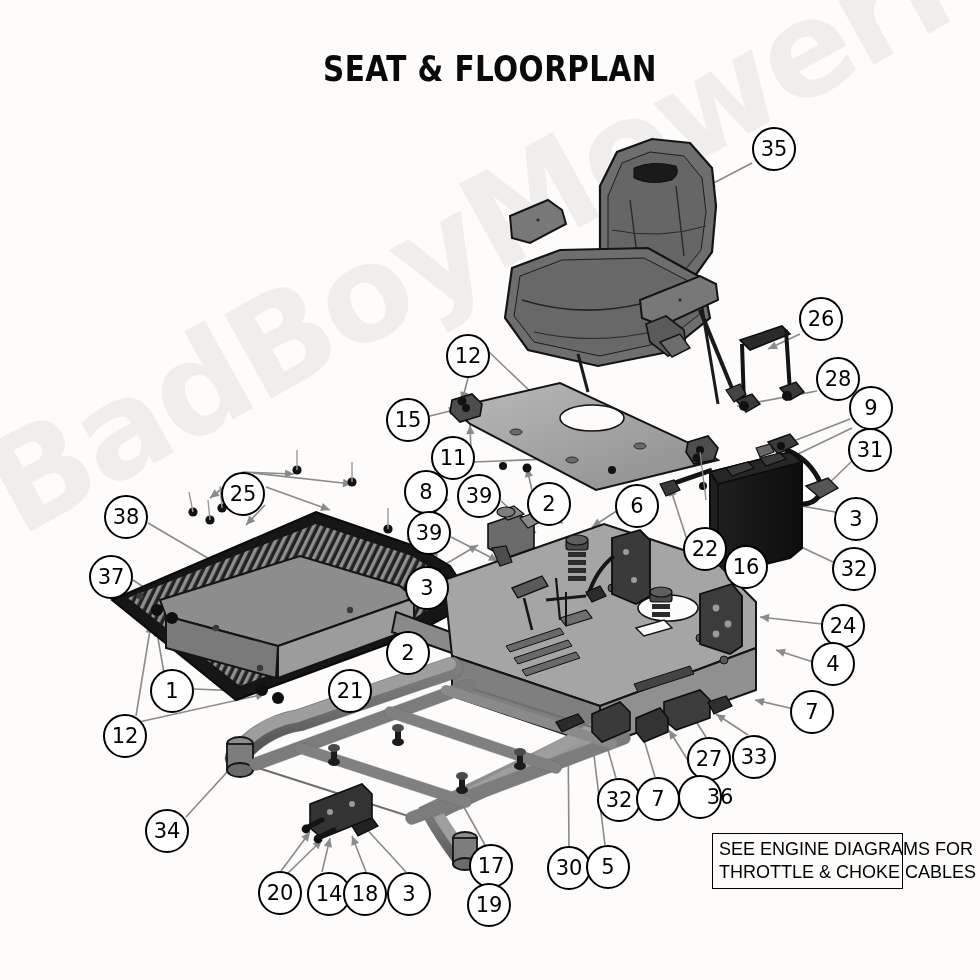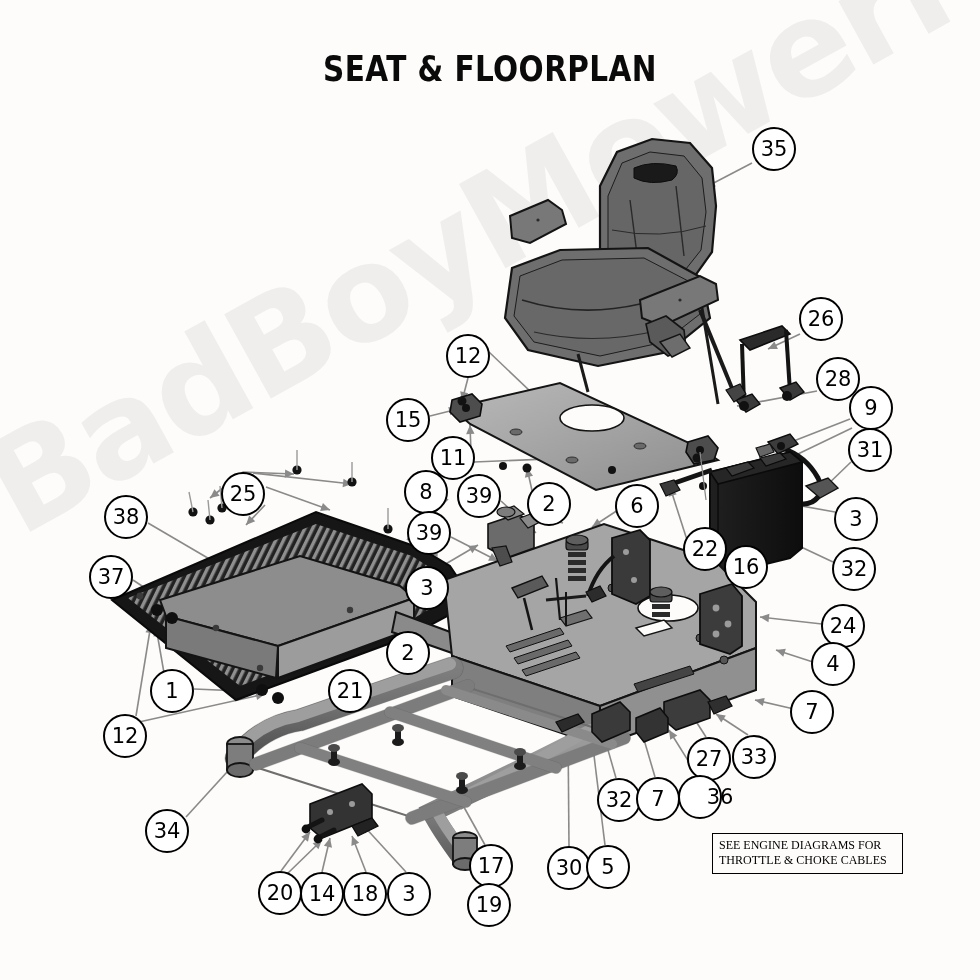--- a/index.html
+++ b/index.html
@@ -80,22 +80,22 @@
     position:absolute;
     left:712px; top:833px;
     width:191px;
     border:1.5px solid #000;
     background:#fdfcfa;
     box-sizing:border-box;
     padding:4px 6px 5px 6px;
     z-index:9;
   }
   #note div{
-    font-family:Liberation Serif, serif;
-    font-size:12px;
+    font-family:Liberation Sans, sans-serif;
+    font-size:18px;
     color:#000;
     line-height:1.25;
     white-space:nowrap;
   }
 </style>
 </head>
 <body>
 
 <div id="stage">
 
@@ -519,21 +519,21 @@
       <div class="callout" style="left: 709px; top: 759px;">27</div>
       <div class="callout" style="left: 754px; top: 757px;">33</div>
       <div class="callout" style="left: 619px; top: 800px;">32</div>
       <div class="callout" style="left: 658px; top: 799px;">7</div>
       <div class="callout" style="left: 700px; top: 797px; padding-left: 40px;">36</div>
       <div class="callout" style="left: 167px; top: 831px;">34</div>
       <div class="callout" style="left: 569px; top: 868px;">30</div>
       <div class="callout" style="left: 608px; top: 867px;">5</div>
       <div class="callout" style="left: 491px; top: 866px;">17</div>
       <div class="callout" style="left: 280px; top: 893px;">20</div>
-      <div class="callout" style="left: 322px; top: 894px;">14</div>
+      <div class="callout" style="left: 329px; top: 894px;">14</div>
       <div class="callout" style="left: 365px; top: 894px;">18</div>
       <div class="callout" style="left: 409px; top: 894px;">3</div>
       <div class="callout" style="left: 489px; top: 905px;">19</div>
     </div>
 
   <div id="note">
     <div>SEE ENGINE DIAGRAMS FOR</div>
     <div>THROTTLE &amp; CHOKE CABLES</div>
   </div>
 

